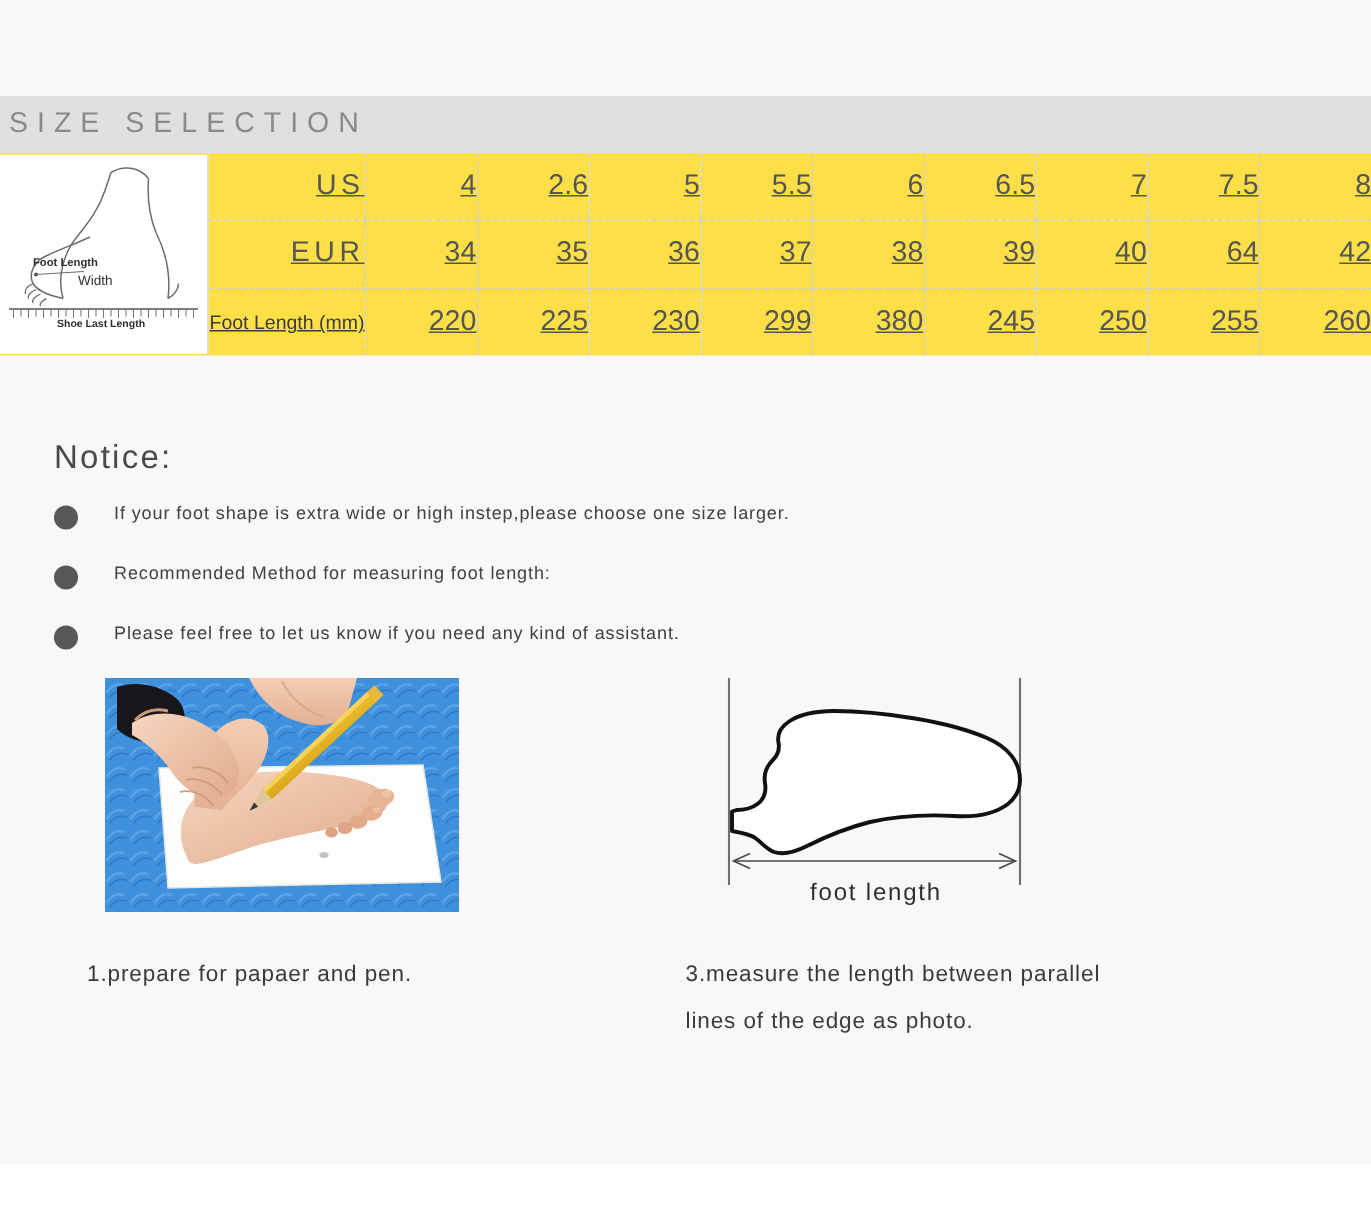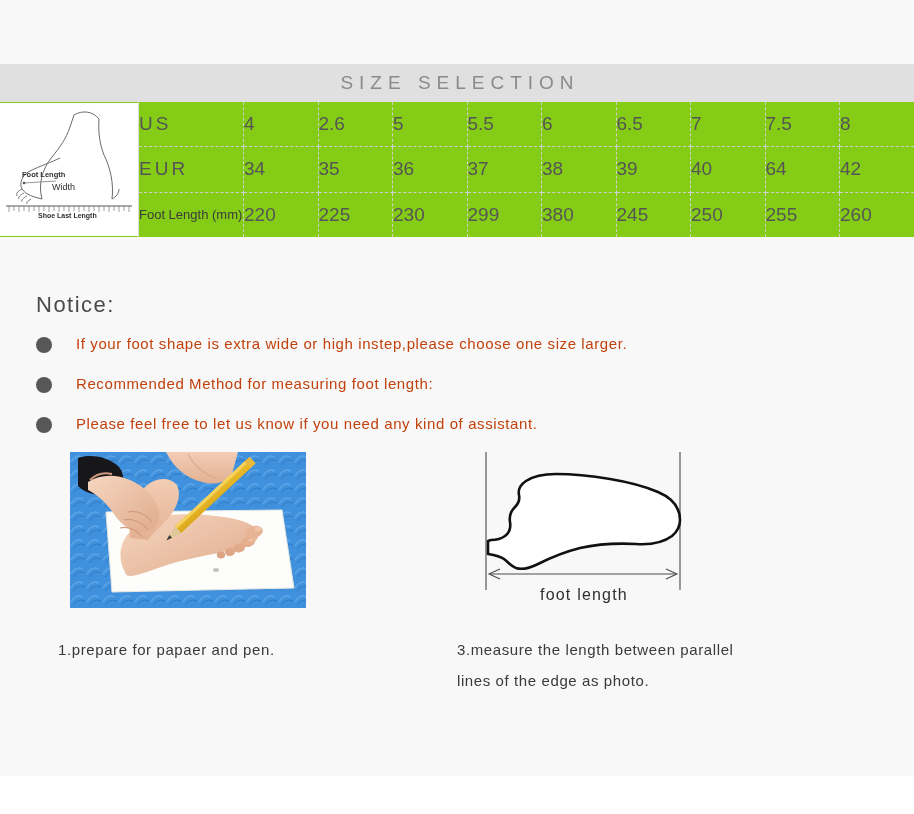--- a/index.html
+++ b/index.html
@@ -34,21 +34,21 @@
   
   .banner {
     position: absolute;
     left: 0;
     top: 64px;
     width: 914px;
     height: 38px;
     background: #e0e0e0;
     display: flex;
     align-items: center;
-    justify-content: center;
+    justify-content: flex-start;
   }
   .banner-title {
     font-size: 19px;
     letter-spacing: 6px;
     color: #8a8a8a;
     font-weight: 400;
     font-family: "Liberation Sans", sans-serif;
     padding-left: 6px;
   }
 
@@ -63,24 +63,25 @@
     box-sizing: border-box;
   }
   .size-table {
     width: 914px;
     height: 133px;
     border-collapse: collapse;
     table-layout: fixed;
   }
   .size-table td {
     padding: 0;
-    text-align: left;
+    text-align: right;
     vertical-align: middle;
     color: #555555;
-    background: #84cc16;
+    background: #fde047;
+    text-decoration: underline;
   }
 
   .cell-diagram {
     width: 138px;
     border-right: 1px solid #dcdcdc;
     background: #ffffff;
     padding: 0 !important;
   }
 
   .cell-label {
@@ -133,22 +134,22 @@
   }
   .bullet {
     width: 16px;
     height: 16px;
     border-radius: 50%;
     background: #575757;
     flex: 0 0 auto;
     margin-top: 1px;
   }
   .notice-text {
-    font-size: 15px;
-    color: #c2410c;
+    font-size: 12px;
+    color: #404040;
     letter-spacing: 0.6px;
     margin-left: 24px;
     line-height: 1.1;
   }
 
   
   .photo-frame {
     position: absolute;
     left: 70px;
     top: 452px;

